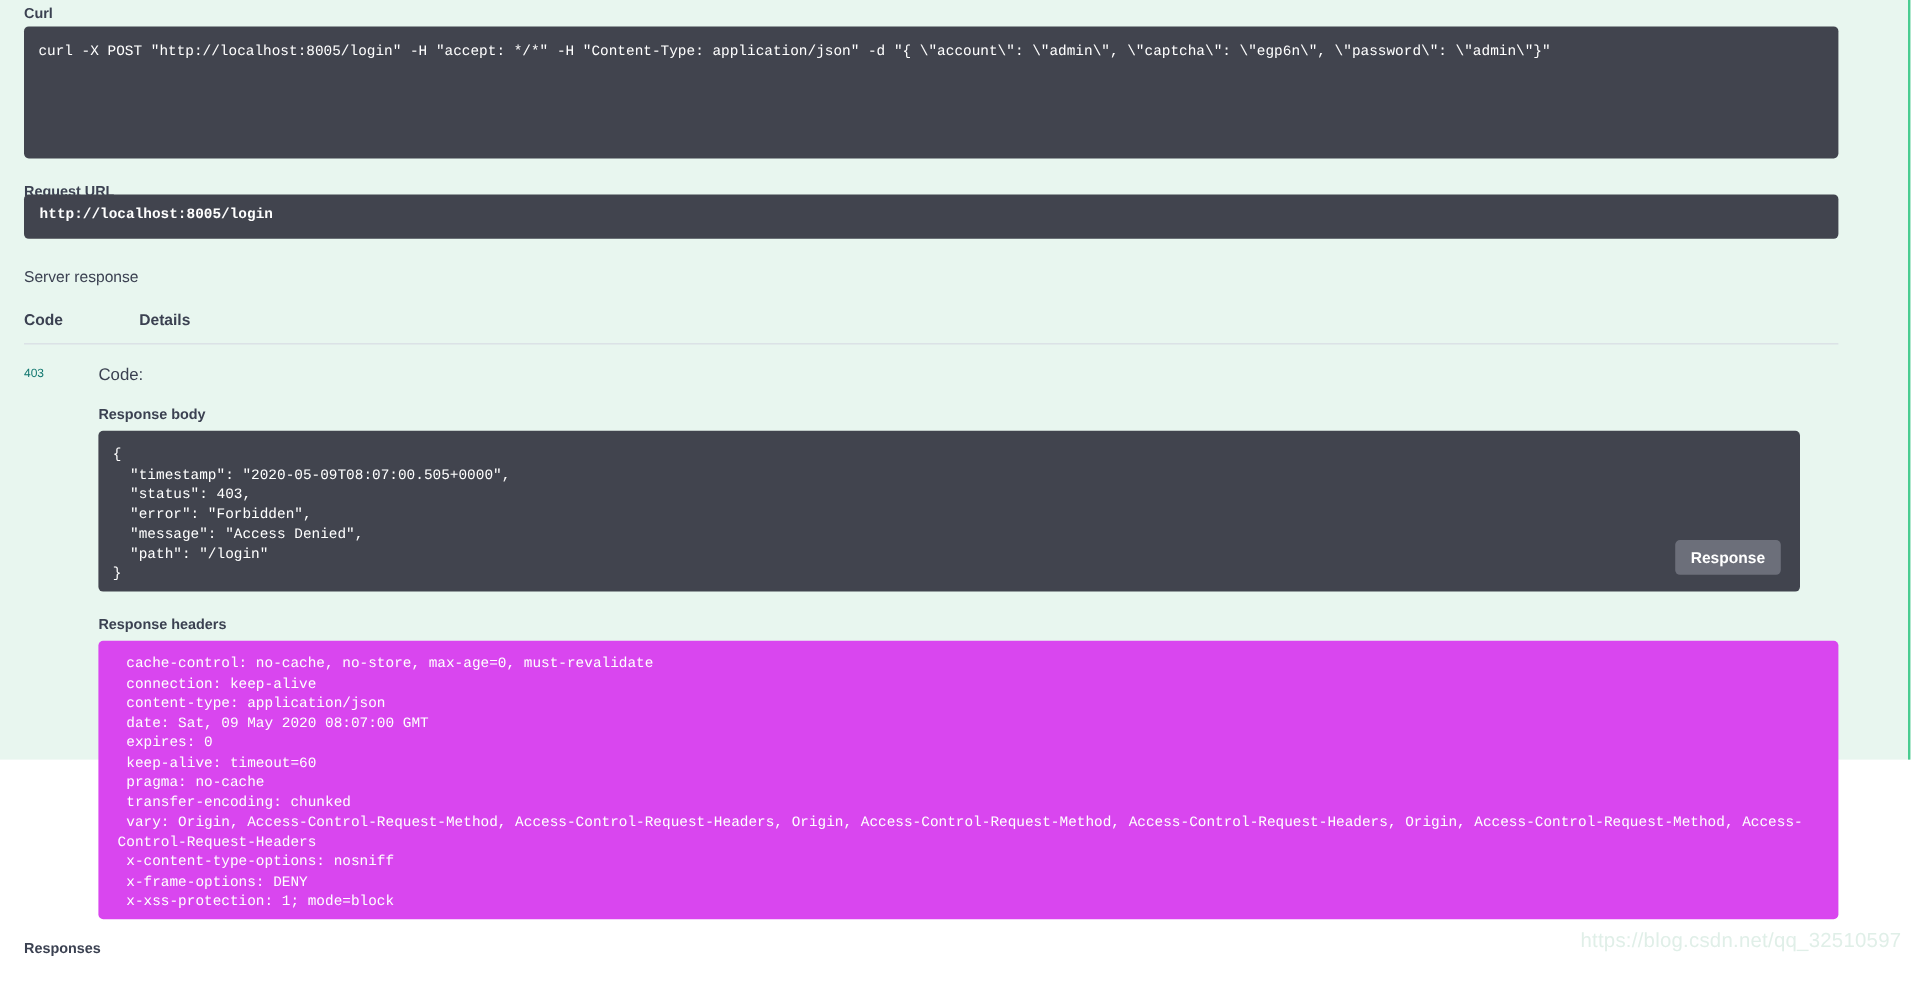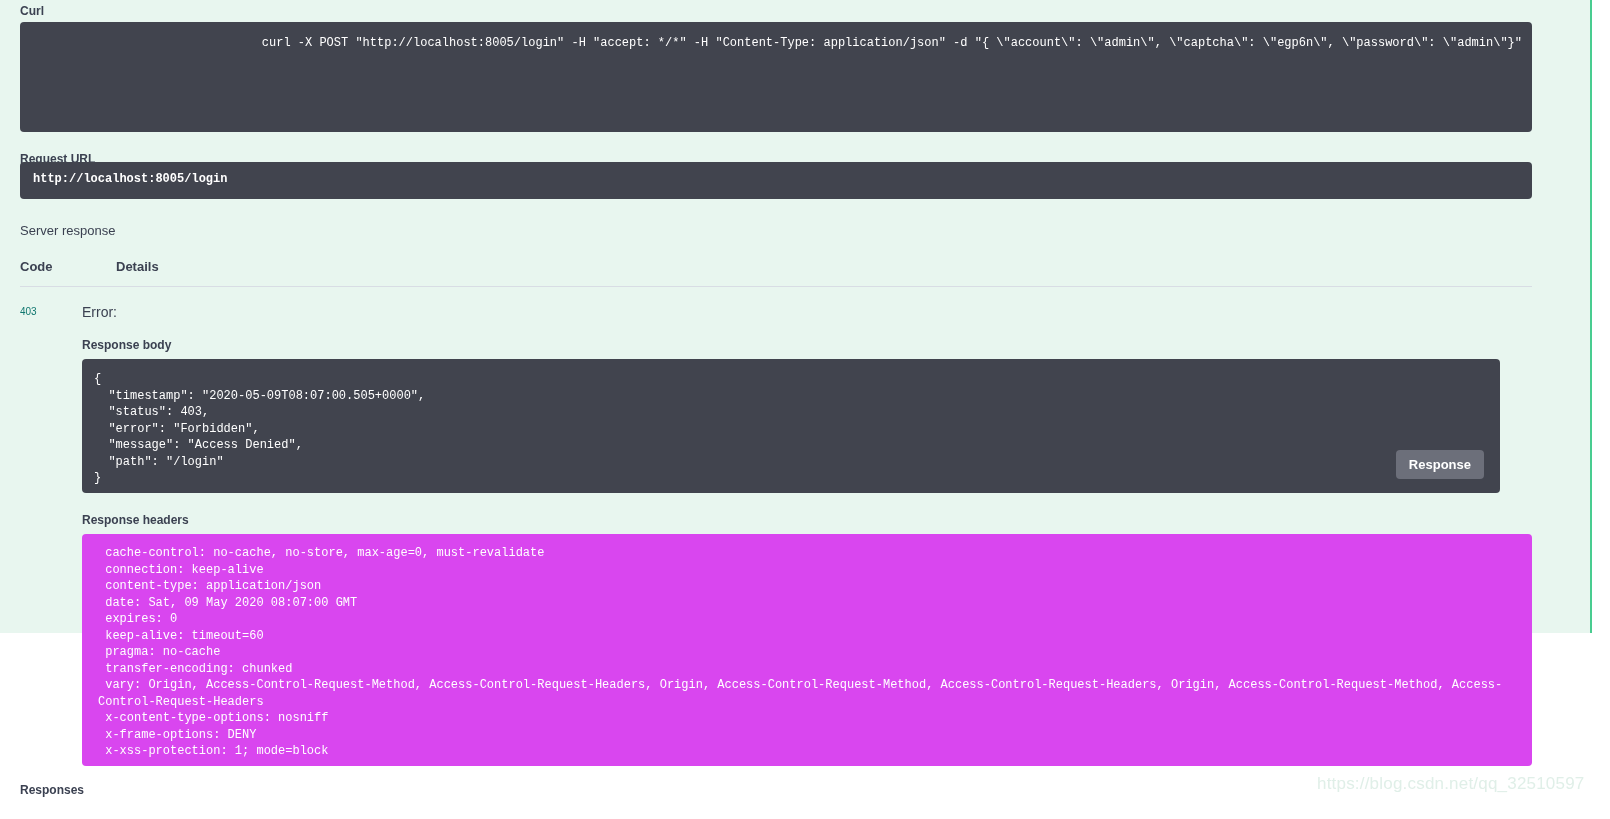--- a/index.html
+++ b/index.html
@@ -56,21 +56,20 @@
     word-break: break-word;
     box-sizing: border-box;
   }
 
   #curl-block {
     left: 20px;
     top: 22px;
     width: 1512px;
     height: 110px;
     padding: 13px 10px 10px 12px;
-    text-align: right;
   }
 
   #request-url-block {
     left: 20px;
     top: 162px;
     width: 1512px;
     height: 37px;
     padding: 9px 10px 9px 13px;
     font-weight: bold;
   }
@@ -209,21 +208,21 @@
       <div class="col-code">Code</div>
       <div class="col-details">Details</div>
     </div>
 
     <div id="resp-divider"></div>
 
     <div id="resp-row">
       <div class="code-cell">403</div>
       <div class="details-cell">
 
-        <div class="error-title">Error:</div>
+        <div class="error-title">Code:</div>
 
         <div class="sub-label">Response body</div>
 
         <div id="response-body-block"><span>{
   "timestamp": "2020-05-09T08:07:00.505+0000",
   "status": 403,
   "error": "Forbidden",
   "message": "Access Denied",
   "path": "/login"
 }</span><button id="download-button">Response</button></div>

